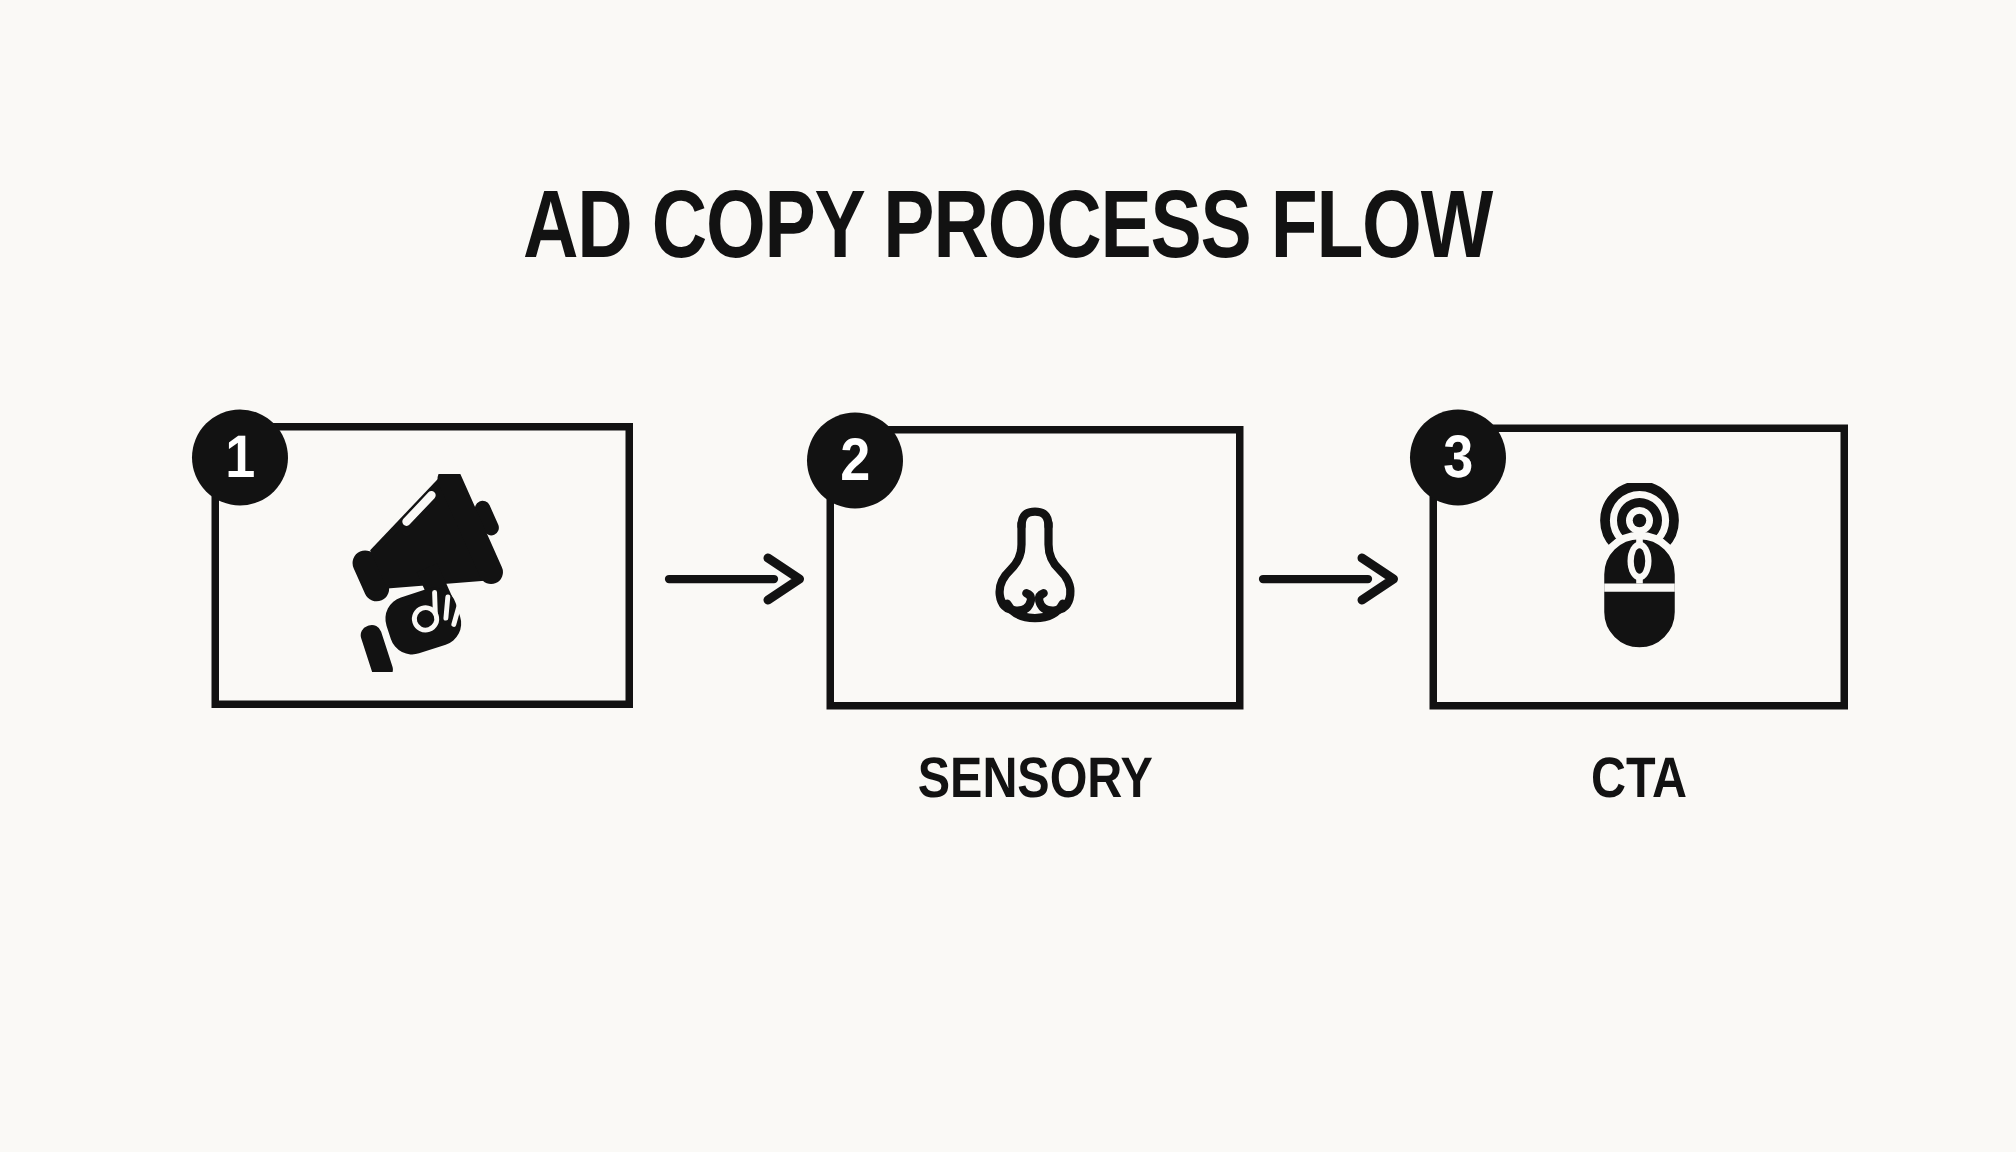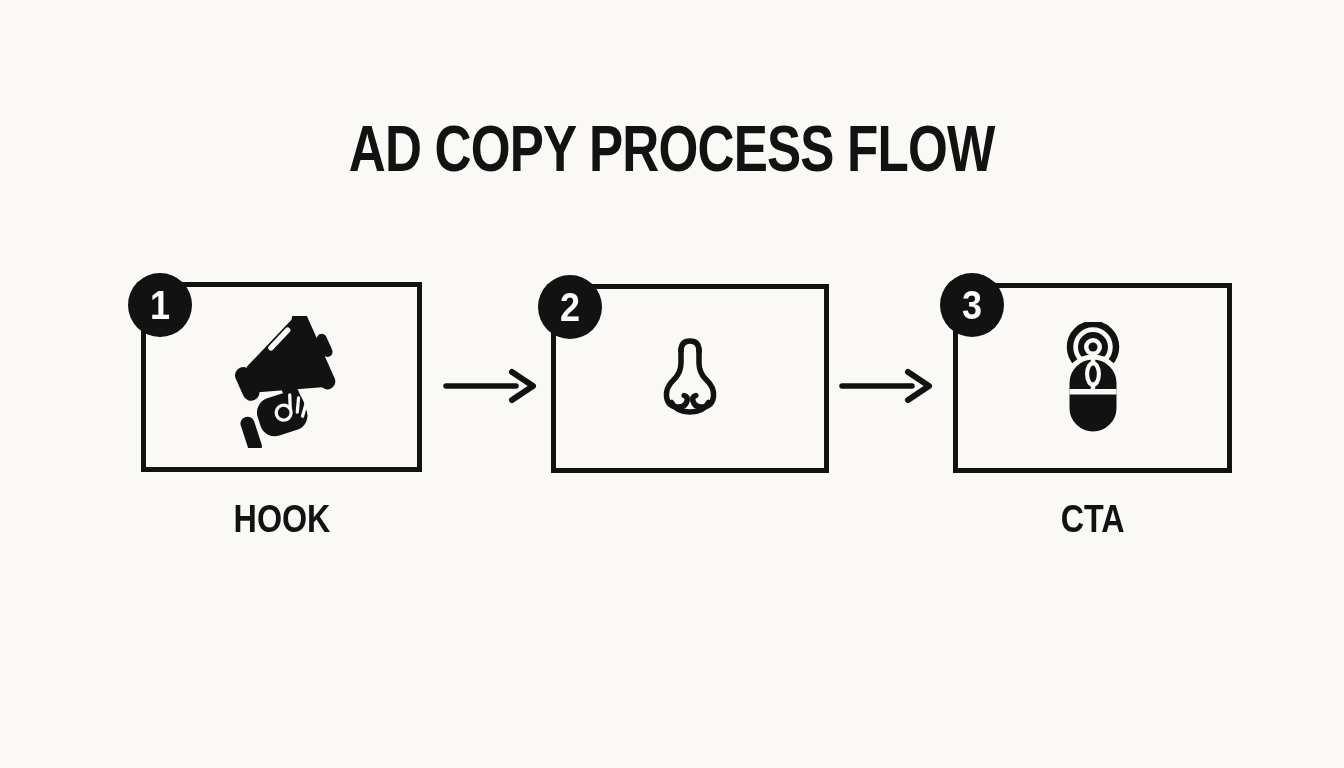--- a/index.html
+++ b/index.html
@@ -75,43 +75,43 @@
           <path class="stroke-bg" d="M74 88 L70 102" stroke-width="3.5" stroke-linecap="round" fill="none"></path>
           <path class="stroke-bg" d="M82 94 L76 108" stroke-width="3.5" stroke-linecap="round" fill="none"></path>
           <path class="stroke-bg" d="M88 102 L80 114" stroke-width="3.5" stroke-linecap="round" fill="none"></path>
         </g>
       </svg>
     </span>
   </div>
   <div class="badge badge-1">
     <span class="num">1</span>
   </div>
-  <div class="step-label label-1">
-    <span class="txt">HOOK</span>
-  </div>
 
   <svg class="arrow arrow-1" viewBox="0 0 96 40" aria-hidden="true">
     <path class="stroke-ink" d="M4 20 L74 20" stroke-width="5.5" stroke-linecap="round" fill="none"></path>
     <path class="stroke-ink" d="M70 6 L91 20 L70 34" stroke-width="6" stroke-linecap="round" stroke-linejoin="round" fill="none"></path>
   </svg>
 
   <div class="stage-box box-2">
     <span class="icon-wrap">
       <svg width="96" height="100" viewBox="0 0 96 100" aria-hidden="true">
         <g fill="none" class="stroke-ink" stroke-width="5.5" stroke-linecap="round">
           <path d="M39 22 Q39 12 48 12 Q57 12 57 22"></path>
           <path d="M57 20 L57 34 Q57 44 64.5 51 Q72.5 58.5 71.5 67.5 Q70.3 77.5 60.5 78 Q52.5 78.5 50.8 71.5 Q50 67.8 53.8 66.5"></path>
           <path d="M39 20 L39 34 Q39 44 31.5 51 Q23.5 58.5 24.5 67.5 Q25.7 77.5 35.5 78 Q43.5 78.5 45.2 71.5 Q46 67.8 42.2 66.5"></path>
           <path d="M29.5 73.5 Q34.5 83 48 83 Q61.5 83 66.5 73.5"></path>
         </g>
       </svg>
     </span>
   </div>
   <div class="badge badge-2">
     <span class="num">2</span>
+  </div>
+  <div class="step-label label-2">
+    <span class="txt">SENSORY</span>
   </div>
 
   <svg class="arrow arrow-2" viewBox="0 0 96 40" aria-hidden="true">
     <path class="stroke-ink" d="M4 20 L74 20" stroke-width="5.5" stroke-linecap="round" fill="none"></path>
     <path class="stroke-ink" d="M70 6 L91 20 L70 34" stroke-width="6" stroke-linecap="round" stroke-linejoin="round" fill="none"></path>
   </svg>
 
   <div class="stage-box box-3">
     <span class="icon-wrap">
       <svg width="64" height="112" viewBox="0 0 64 112" aria-hidden="true">

